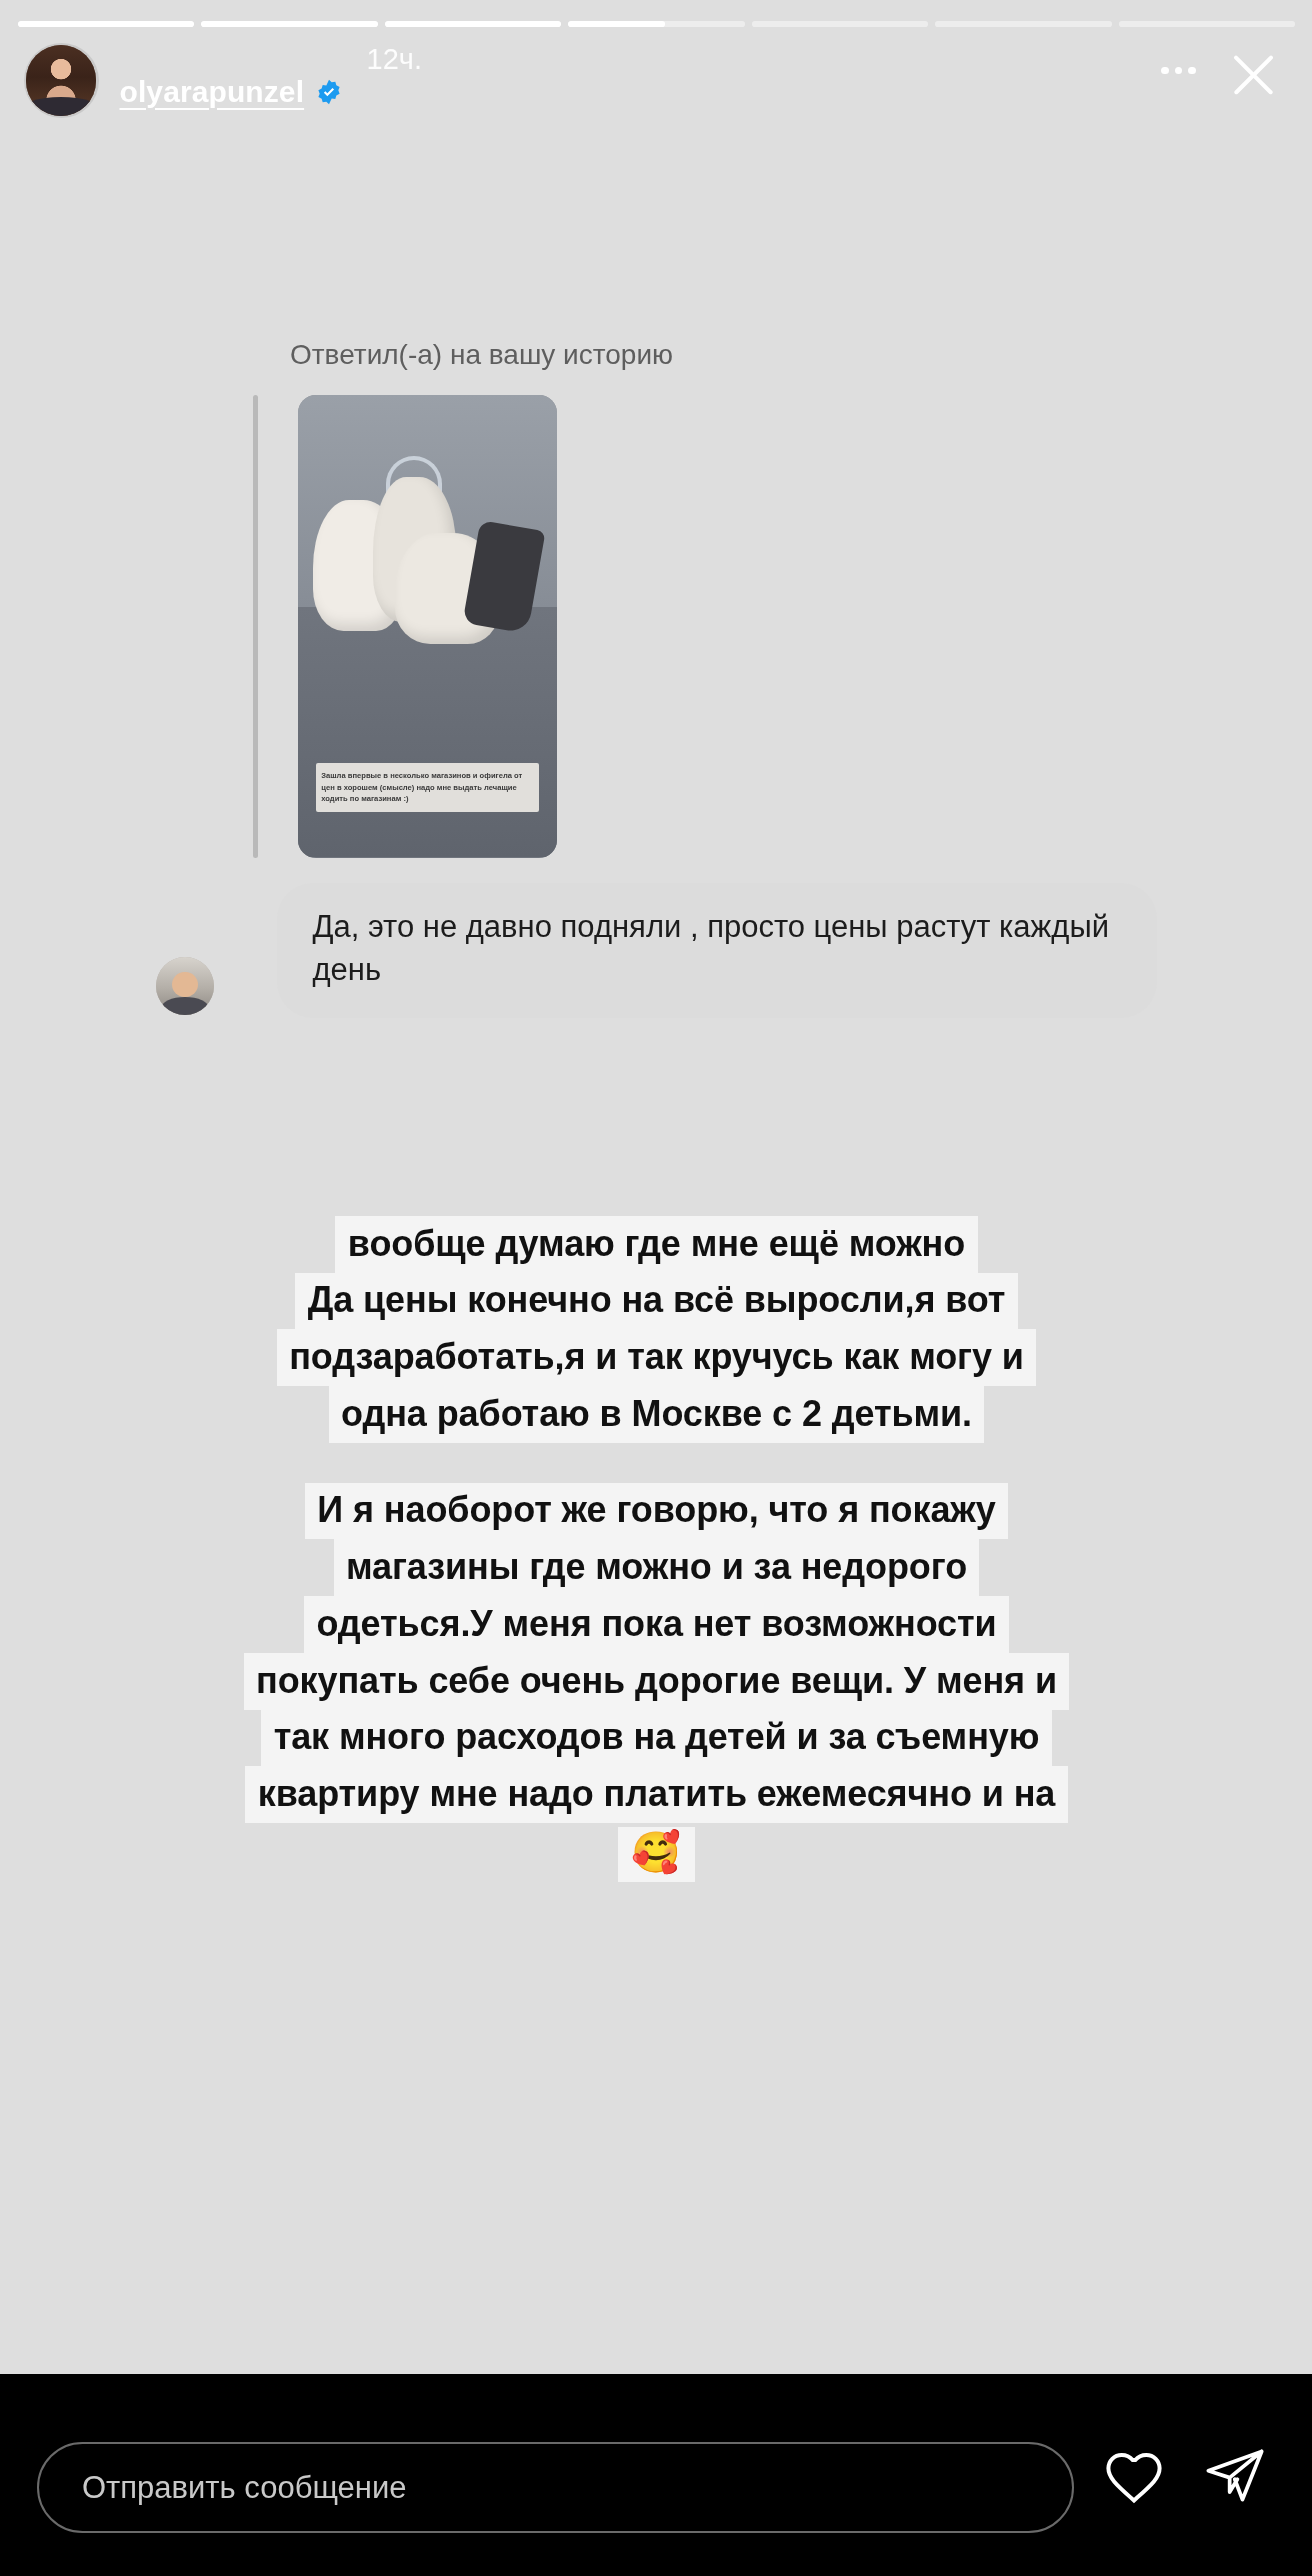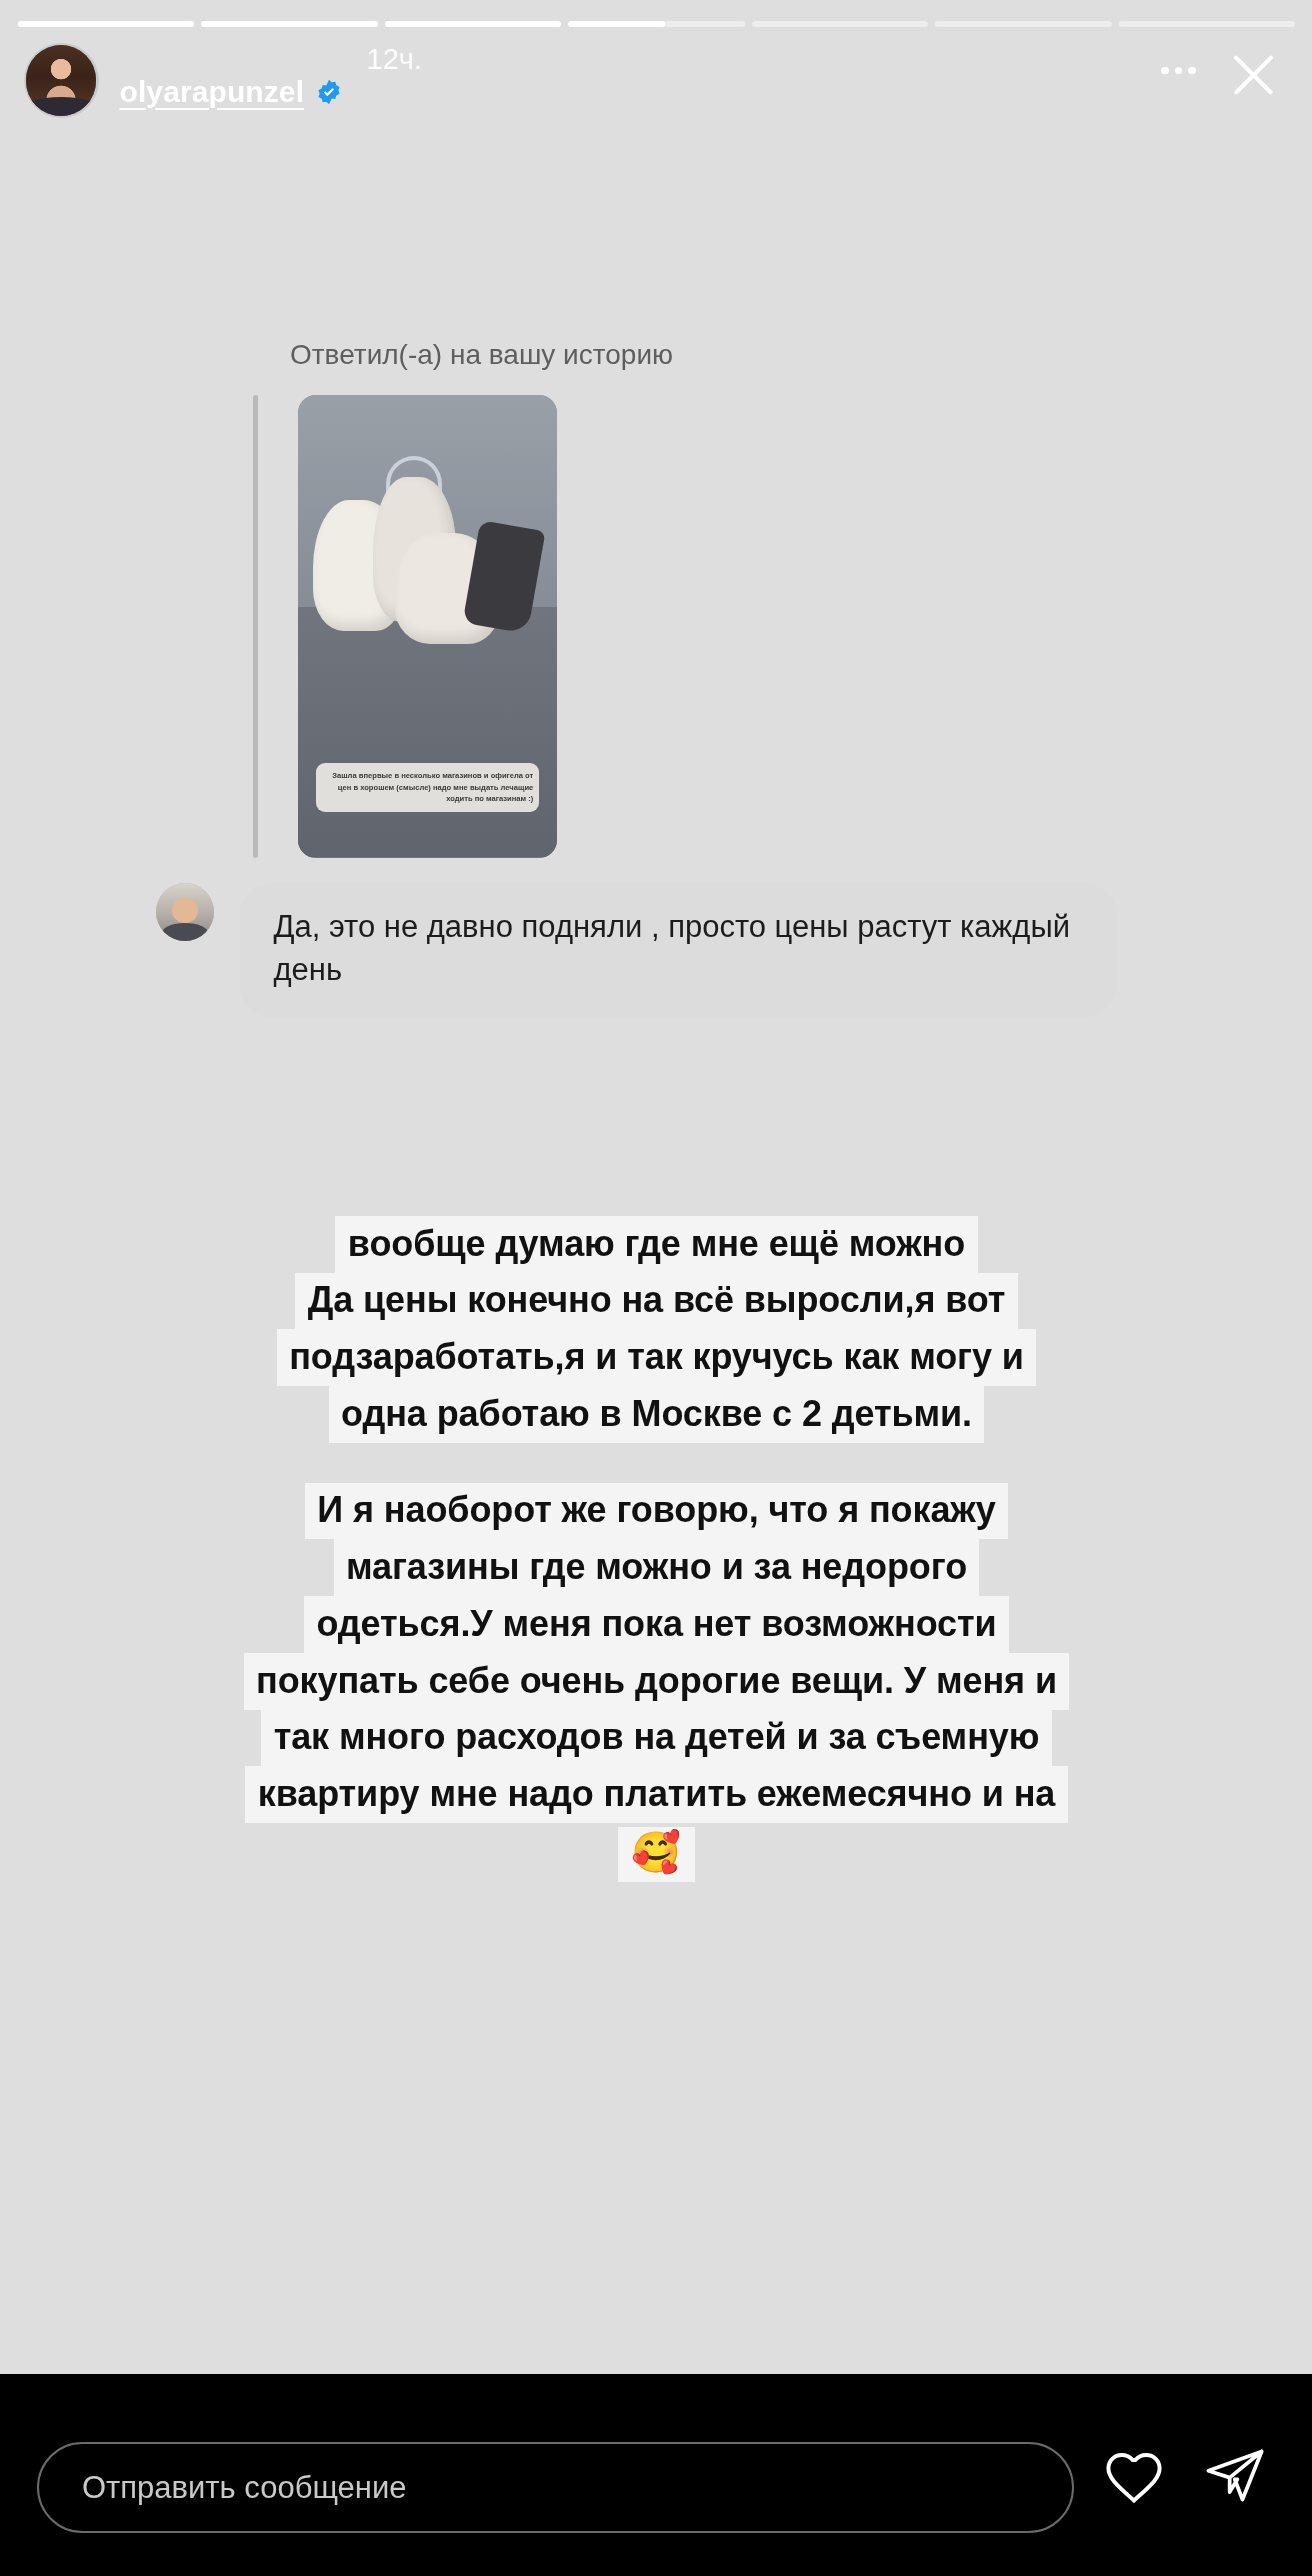--- a/index.html
+++ b/index.html
@@ -232,32 +232,34 @@
     background: #3a3a3f;
     border-radius: 12.4px 8.3px 21px 14px;
     transform: rotate(10deg);
   }
   .thumb-caption {
     position: absolute;
     left: 18px;
     right: 18px;
     bottom: 46px;
     background: rgba(236,233,228,0.92);
-    border-radius: 9px;
+    border-radius: 2px;
     padding: 7px 5.5px;
     font-size: 7.6px;
     line-height: 1.5;
     color: #3a3a3a;
-    text-align: right;
+    text-align: left;
     font-weight: 600;
   }
 
   .message-row {
     display: flex;
+    align-items: flex-end;
     margin-top: 25px;
+    gap: 39px;
   }
   .msg-avatar {
     width: 58px;
     height: 58px;
     border-radius: 50%;
     overflow: hidden;
     flex: 0 0 auto;
     margin-left: 25px;
     margin-bottom: 2.8px;
     background: #b7b2ac;

